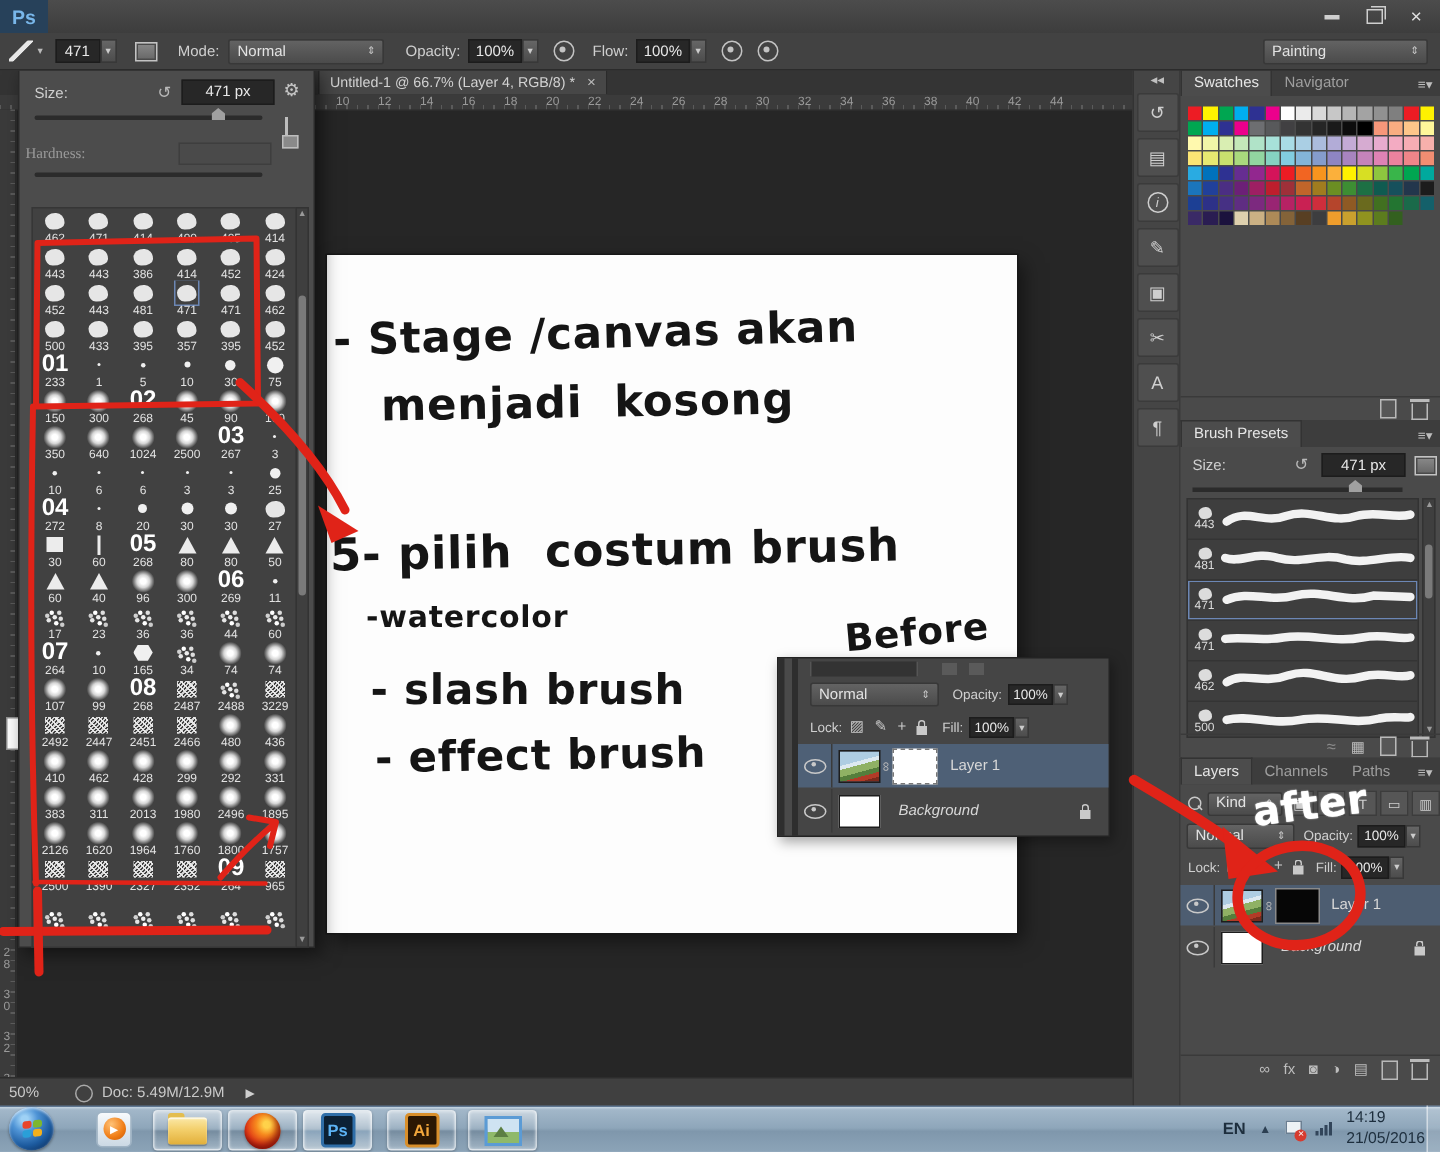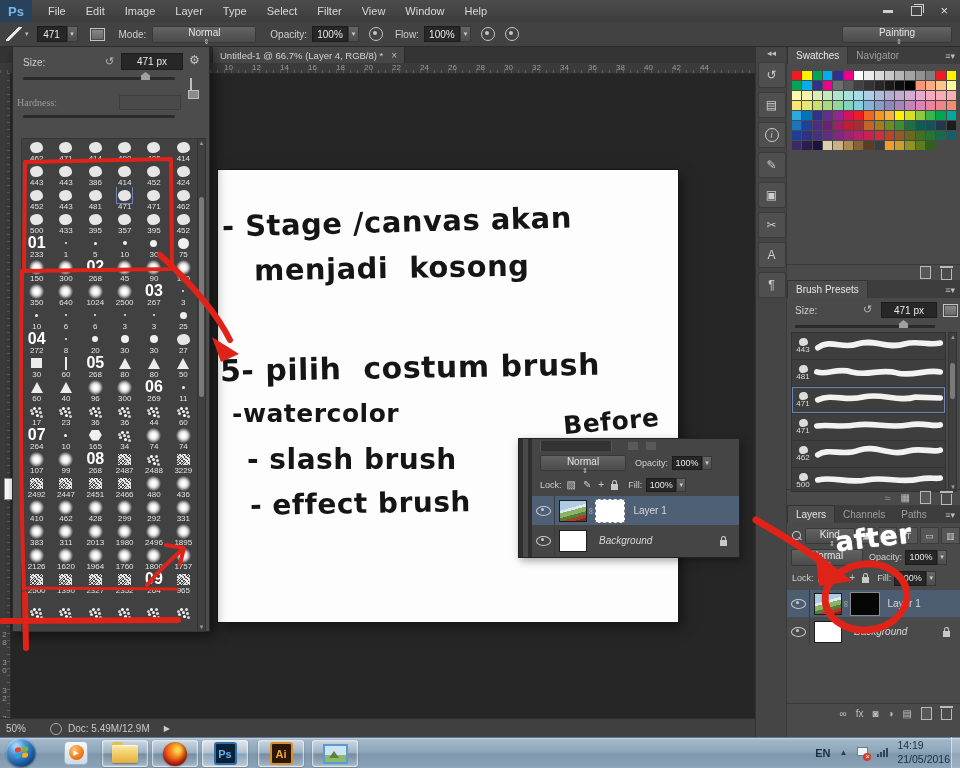--- a/index.html
+++ b/index.html
@@ -2,21 +2,21 @@
 <html><head>
 <meta charset="utf-8">
 <style>
   html,body{margin:0;padding:0;}
   body{width:960px;height:768px;position:relative;overflow:hidden;background:#474747;
        font-family:"Liberation Sans",sans-serif;-webkit-font-smoothing:antialiased;}
   .abs{position:absolute;}
   .lbl{color:#cfcfcf;font-size:10px;}
   .dd{display:inline-flex;align-items:center;justify-content:space-between;
       background:linear-gradient(#636363,#4b4b4b);border:1px solid #383838;border-radius:2px;
-      color:#e3e3e3;font-size:10px;padding:0 5px;box-sizing:border-box;flex-direction:column;}
+      color:#e3e3e3;font-size:10px;padding:0 5px;box-sizing:border-box;}
   .dd .car{font-size:7px;color:#c9c9c9;margin-left:4px;}
   .valbox{background:#272727;border:1px solid #1c1c1c;color:#e8e8e8;font-size:10px;
       display:inline-flex;align-items:center;justify-content:center;box-sizing:border-box;}
   .carbtn{background:linear-gradient(#666,#4c4c4c);border:1px solid #383838;color:#ccc;
       font-size:7px;display:inline-flex;align-items:center;justify-content:center;box-sizing:border-box;}
 
   
   #menubar{left:0;top:0;width:960px;height:22px;background:linear-gradient(#4c4c4c,#3d3d3d);
       border-bottom:1px solid #272727;display:flex;align-items:center;z-index:30;}
   .ps-logo{width:32px;height:22px;background:#27415a;color:#79b7ea;font-weight:bold;font-size:13px;
@@ -217,32 +217,20 @@
   .sig i{width:2px;background:#32455a;display:block;}
   #clock{font-size:10.5px;line-height:1.25;text-align:left;}
   #showdesk{position:absolute;right:0;top:737px;width:8px;height:31px;border-left:1px solid rgba(255,255,255,.5);
       background:rgba(255,255,255,.15);z-index:61;}
 </style>
 </head>
 <body>
 
 <div id="menubar" class="abs">
   <div class="ps-logo">Ps</div>
-  <div id="menu-items" style="display:flex;">
-      <span class="menu-item">File</span>
-      <span class="menu-item">Edit</span>
-      <span class="menu-item">Image</span>
-      <span class="menu-item">Layer</span>
-      <span class="menu-item">Type</span>
-      <span class="menu-item">Select</span>
-      <span class="menu-item">Filter</span>
-      <span class="menu-item">View</span>
-      <span class="menu-item">Window</span>
-      <span class="menu-item">Help</span>
-    </div>
   <div id="winctl">
     <span class="wmin"></span>
     <span class="wres"></span>
     <span class="wclose">×</span>
   </div>
 </div>
 
 <div id="optionsbar" class="abs">
   <div class="ob" style="margin-left:6px;gap:3px;">
     <span class="ibrush"></span>
@@ -309,21 +297,21 @@
     <span class="vr-tick" style="top: 585px;">30</span>
     <span class="vr-tick" style="top: 613px;">32</span>
     <span class="vr-tick" style="top: 641px;">34</span>
   </div>
 <div id="canvas" class="abs"></div>
 <div id="fgswatch" class="abs"></div>
 
 <div class="mark" style="left:222px;top:205px;font-size:29px;transform:rotate(-1.5deg);">- Stage /canvas akan</div>
 <div class="mark" style="left:254px;top:251px;font-size:29px;transform:rotate(-1deg);">menjadi  kosong</div>
 <div class="mark" style="left:220px;top:350px;font-size:30px;transform:rotate(-1deg);">5- pilih  costum brush</div>
-<div class="mark" style="left:232px;top:399px;font-size:25px;">-watercolor</div>
+<div class="mark" style="left:244px;top:399px;font-size:20px;">-watercolor</div>
 <div class="mark" style="left:247px;top:443px;font-size:28px;">- slash brush</div>
 <div class="mark" style="left:250px;top:487px;font-size:28px;transform:rotate(-1deg);">- effect brush</div>
 <div class="mark" style="left:563px;top:407px;font-size:25px;transform:rotate(-5deg);">Before</div>
 <div class="mark" id="after-note" style="left:835px;top:522px;font-size:27px;transform:rotate(-7deg);">after</div>
 
 <div id="beforep" class="abs">
   <div class="sliver">
       <i></i>
     </div>
   <div class="bp-row" style="top:2px;height:10px;overflow:hidden;">

